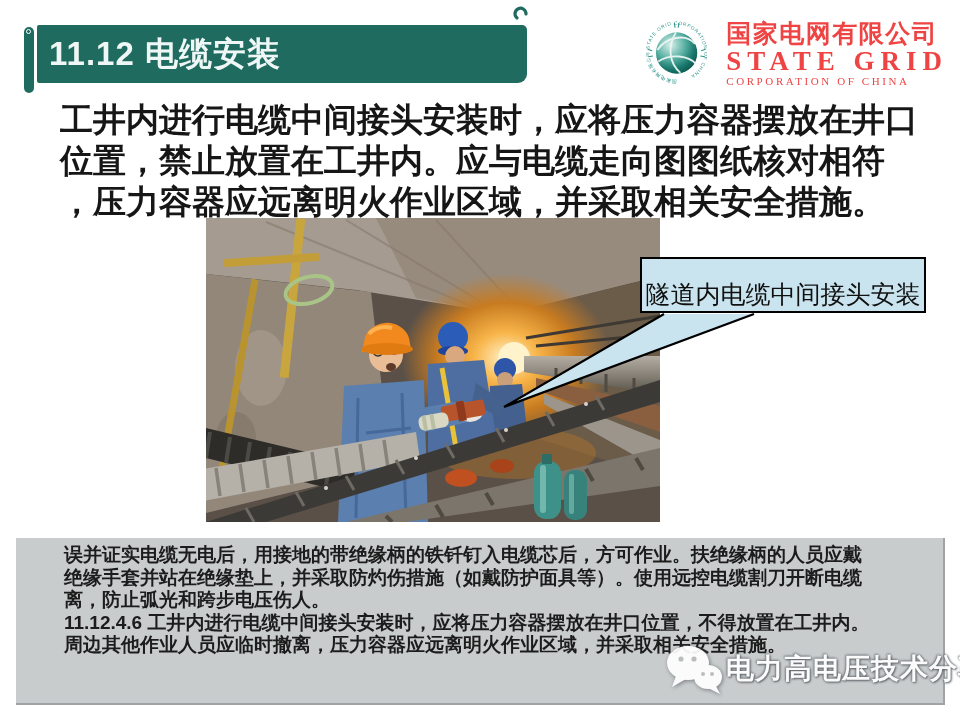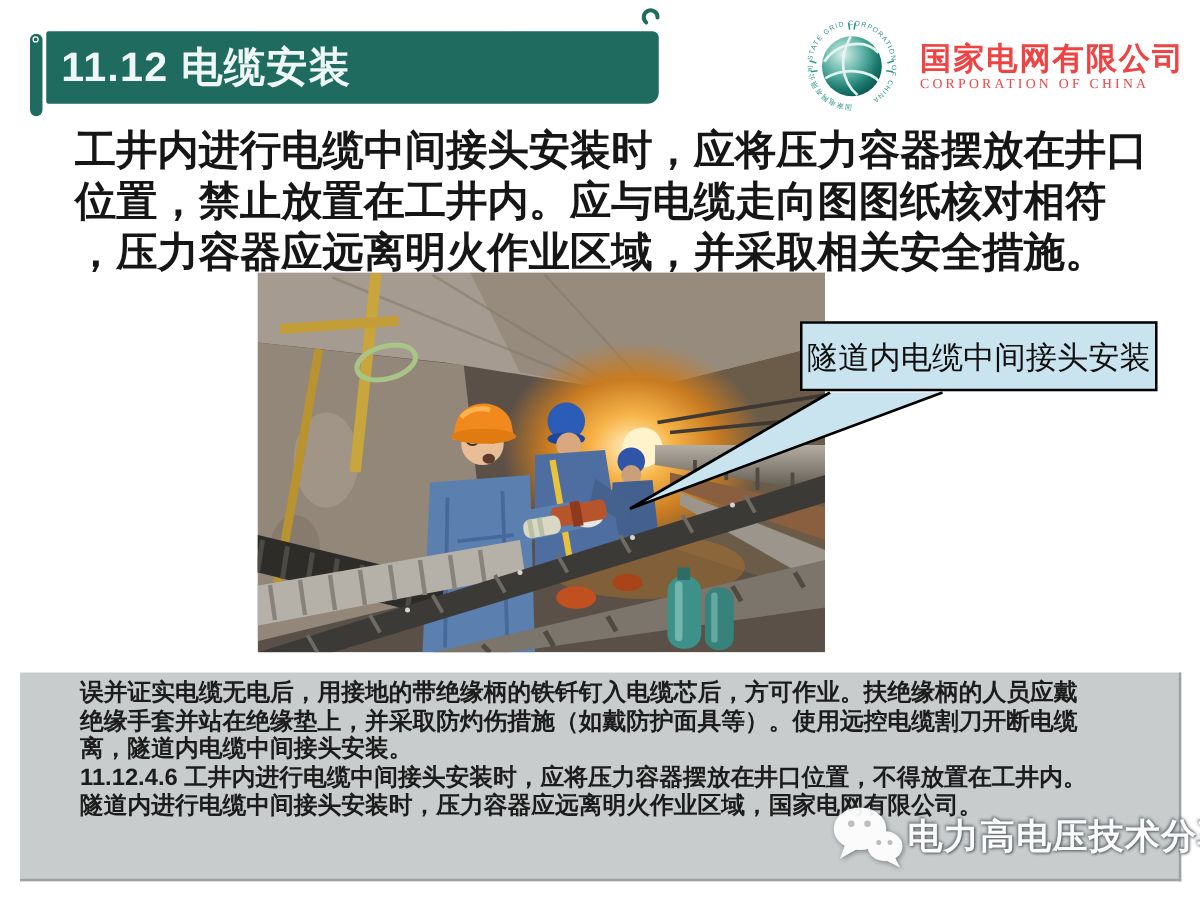--- a/index.html
+++ b/index.html
@@ -29,21 +29,21 @@
   
   .body-text{position:absolute;left:60px;top:99px;width:885px;color:#161616;}
   .body-text .line{font-size:33px;line-height:41px;font-weight:bold;white-space:nowrap;}
 
   
   .photo{position:absolute;left:206px;top:218px;width:454px;height:304px;overflow:hidden;}
 
   
   .callout-tail{position:absolute;left:0;top:0;width:960px;height:720px;pointer-events:none;z-index:4;}
   .callout{position:absolute;left:640px;top:257px;width:286px;height:56px;box-sizing:border-box;
-           background:#c9e4ee;border:2px solid #000;display:flex;align-items:center;justify-content:center;
+           background:#c9e4ee;border:2px solid #000;display:flex;align-items:flex-end;justify-content:center;
            font-size:25px;color:#101010;z-index:5;white-space:nowrap;}
 
   
   .notes{position:absolute;left:16px;top:538px;width:929px;height:167px;box-sizing:border-box;
          background:#c8cccd;border-right:2px solid #9fa3a5;border-bottom:2px solid #9fa3a5;
          padding:6px 10px 0 48px;color:#1c1c1c;}
   .notes .nline{font-size:19px;line-height:22.5px;font-weight:600;white-space:nowrap;}
 
   
   .watermark{position:absolute;left:664px;top:641px;display:flex;align-items:center;z-index:6;opacity:.93;}
@@ -89,20 +89,21 @@
       </text>
       <circle cx="40" cy="41" r="27" fill="url(#globeG)"></circle>
       <g fill="none" stroke="#eaf6f3" stroke-width="2.4" opacity="0.95">
         <path d="M15,37 C 26,20 52,15 64,29"></path>
         <path d="M16,52 C 33,41 56,45 65,55"></path>
         <path d="M39,14 C 28,33 30,54 45,67"></path>
       </g>
     </svg>
     <div class="logo-text">
       <div class="logo-cn">国家电网有限公司</div>
+      <div class="logo-en">STATE GRID</div>
       <div class="logo-sub">CORPORATION OF CHINA</div>
     </div>
   </div>
 
   <div class="body-text">
     <div class="line">工井内进行电缆中间接头安装时，应将压力容器摆放在井口</div>
     <div class="line">位置，禁止放置在工井内。应与电缆走向图图纸核对相符</div>
     <div class="line">，压力容器应远离明火作业区域，并采取相关安全措施。</div>
   </div>
 
@@ -215,23 +216,23 @@
     <path d="M664,314 L504,407 L754,314" fill="none" stroke="#000" stroke-width="2.2"></path>
   </svg>
 
   <div class="callout">
     <span>隧道内电缆中间接头安装</span>
   </div>
 
   <div class="notes">
     <div class="nline">误并证实电缆无电后，用接地的带绝缘柄的铁钎钉入电缆芯后，方可作业。扶绝缘柄的人员应戴</div>
     <div class="nline">绝缘手套并站在绝缘垫上，并采取防灼伤措施（如戴防护面具等）。使用远控电缆割刀开断电缆</div>
-    <div class="nline">离，隧道内电缆中间接头安装。</div>
+    <div class="nline">离，防止弧光和跨步电压伤人。</div>
     <div class="nline">11.12.4.6  工井内进行电缆中间接头安装时，应将压力容器摆放在井口位置，不得放置在工井内。</div>
-    <div class="nline">隧道内进行电缆中间接头安装时，压力容器应远离明火作业区域，国家电网有限公司。</div>
+    <div class="nline">周边其他作业人员应临时撤离，压力容器应远离明火作业区域，并采取相关安全措施。</div>
   </div>
 
   <div class="watermark">
     <svg width="62" height="56" viewBox="0 0 62 56" style="filter:drop-shadow(1px 1px 2px rgba(90,95,100,.8));">
       <ellipse cx="24" cy="22" rx="21" ry="17" fill="#ffffff"></ellipse>
       <polygon points="12,35 8,46 22,38" fill="#ffffff"></polygon>
       <circle cx="17" cy="18" r="2.6" fill="#b9bdc0"></circle>
       <circle cx="30" cy="18" r="2.6" fill="#b9bdc0"></circle>
       <ellipse cx="44" cy="36" rx="14" ry="12" fill="#ffffff"></ellipse>
       <polygon points="52,45 56,53 44,47" fill="#ffffff"></polygon>

